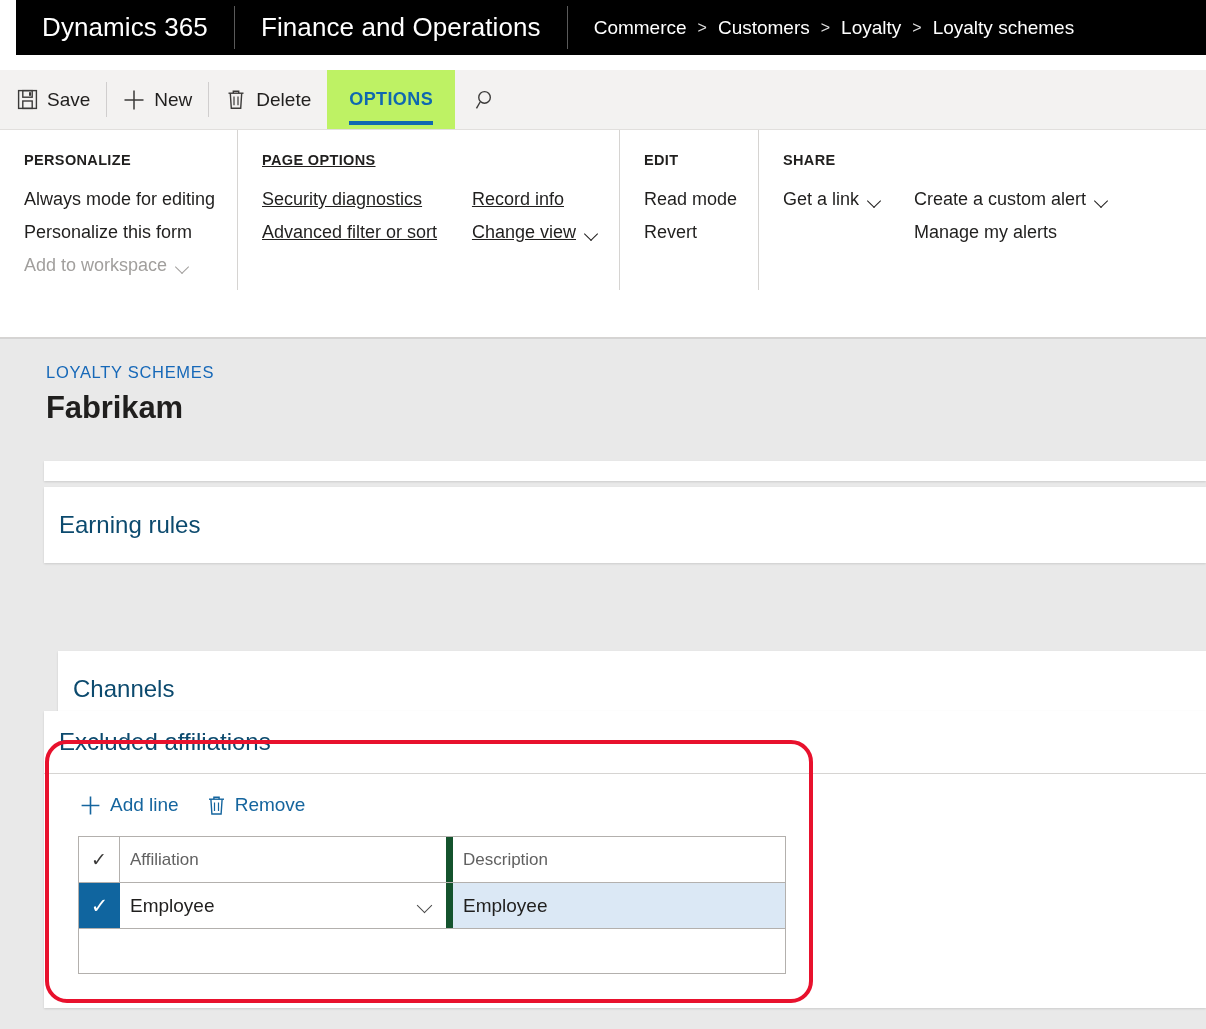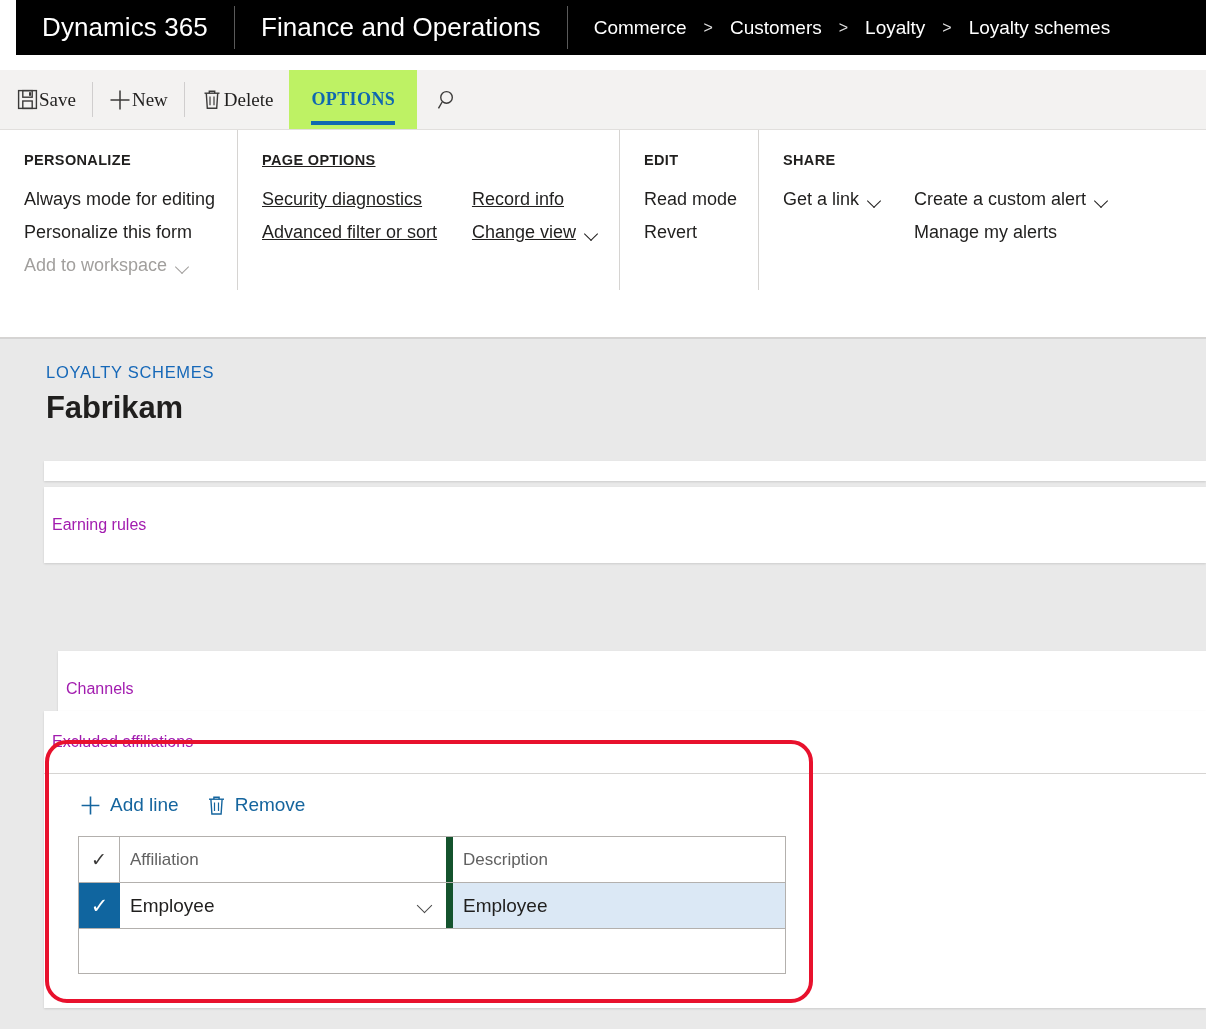--- a/index.html
+++ b/index.html
@@ -48,48 +48,47 @@
     margin: 6px 0;
     flex: 0 0 1px;
   }
   .breadcrumb {
     display: flex;
     align-items: center;
     color: #ffffff;
     padding: 0 26px;
     font-size: 19px;
     white-space: nowrap;
-    gap: 17px;
+    gap: 11px;
   }
   .breadcrumb .crumb { color: #ffffff; }
   .breadcrumb .sep { color: #e0e0e0; font-size: 16px; }
 
   
   .commandbar {
     position: absolute;
     left: 0; top: 70px;
     width: 1206px;
     height: 60px;
     background: #f3f2f1;
     display: flex;
     align-items: stretch;
     border-bottom: 1px solid #e1dfdd;
     box-sizing: border-box;
   }
   .cmd {
     display: flex;
     align-items: center;
-    gap: 1px;
+    gap: 9px;
     padding: 0 16px;
     font-size: 19px;
     color: #201f1e;
     cursor: default;
     position: relative;
     white-space: nowrap;
-    font-family: Liberation Serif, serif;
   }
   .cmd .glyph {
     display: inline-flex;
     align-items: center;
     justify-content: center;
     width: 22px;
     height: 22px;
   }
   .cmd-divider {
     width: 1px;
@@ -216,23 +215,23 @@
     box-shadow: 0 1px 2px rgba(0,0,0,0.12);
     box-sizing: border-box;
   }
   .panel-sliver { top: 122px; height: 20px; }
   .panel-earning { top: 148px; height: 76px; }
   .panel-redemption { top: 230px; height: 76px; }
   .panel-channels { top: 312px; height: 76px; margin-left: 14px; }
   .panel-excluded { top: 372px; height: 297px; }
 
   .panel-header {
-    font-size: 16px;
-    color: #a21caf;
-    padding-left: 8px;
+    font-size: 24px;
+    color: #0c4a6e;
+    padding-left: 15px;
     display: flex;
     align-items: center;
     height: 100%;
     cursor: default;
   }
   .panel-excluded .panel-header {
     height: 62px;
     border-bottom: 1px solid #d6d4d2;
   }
 

